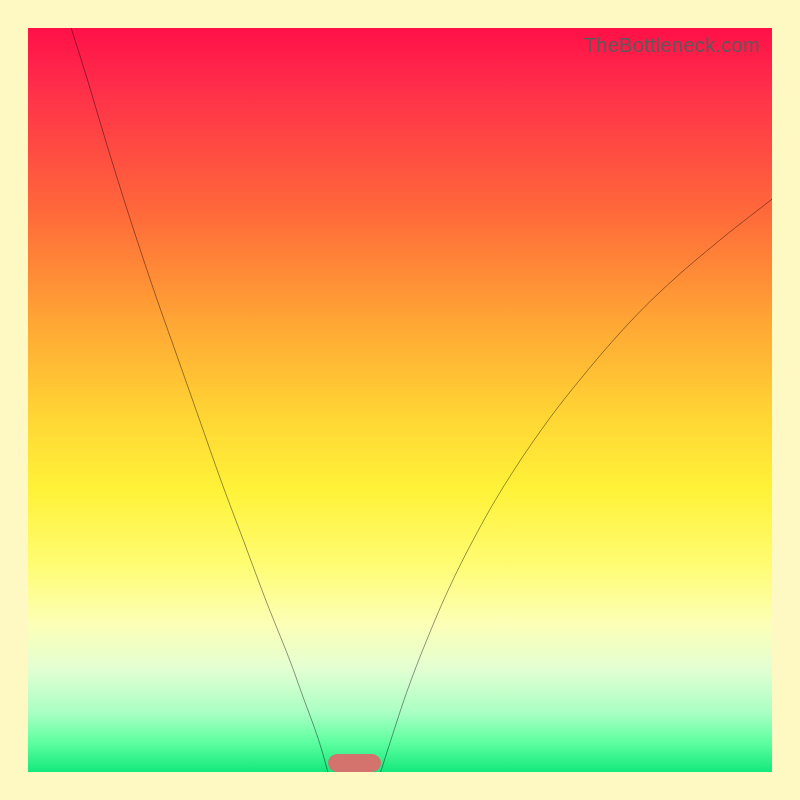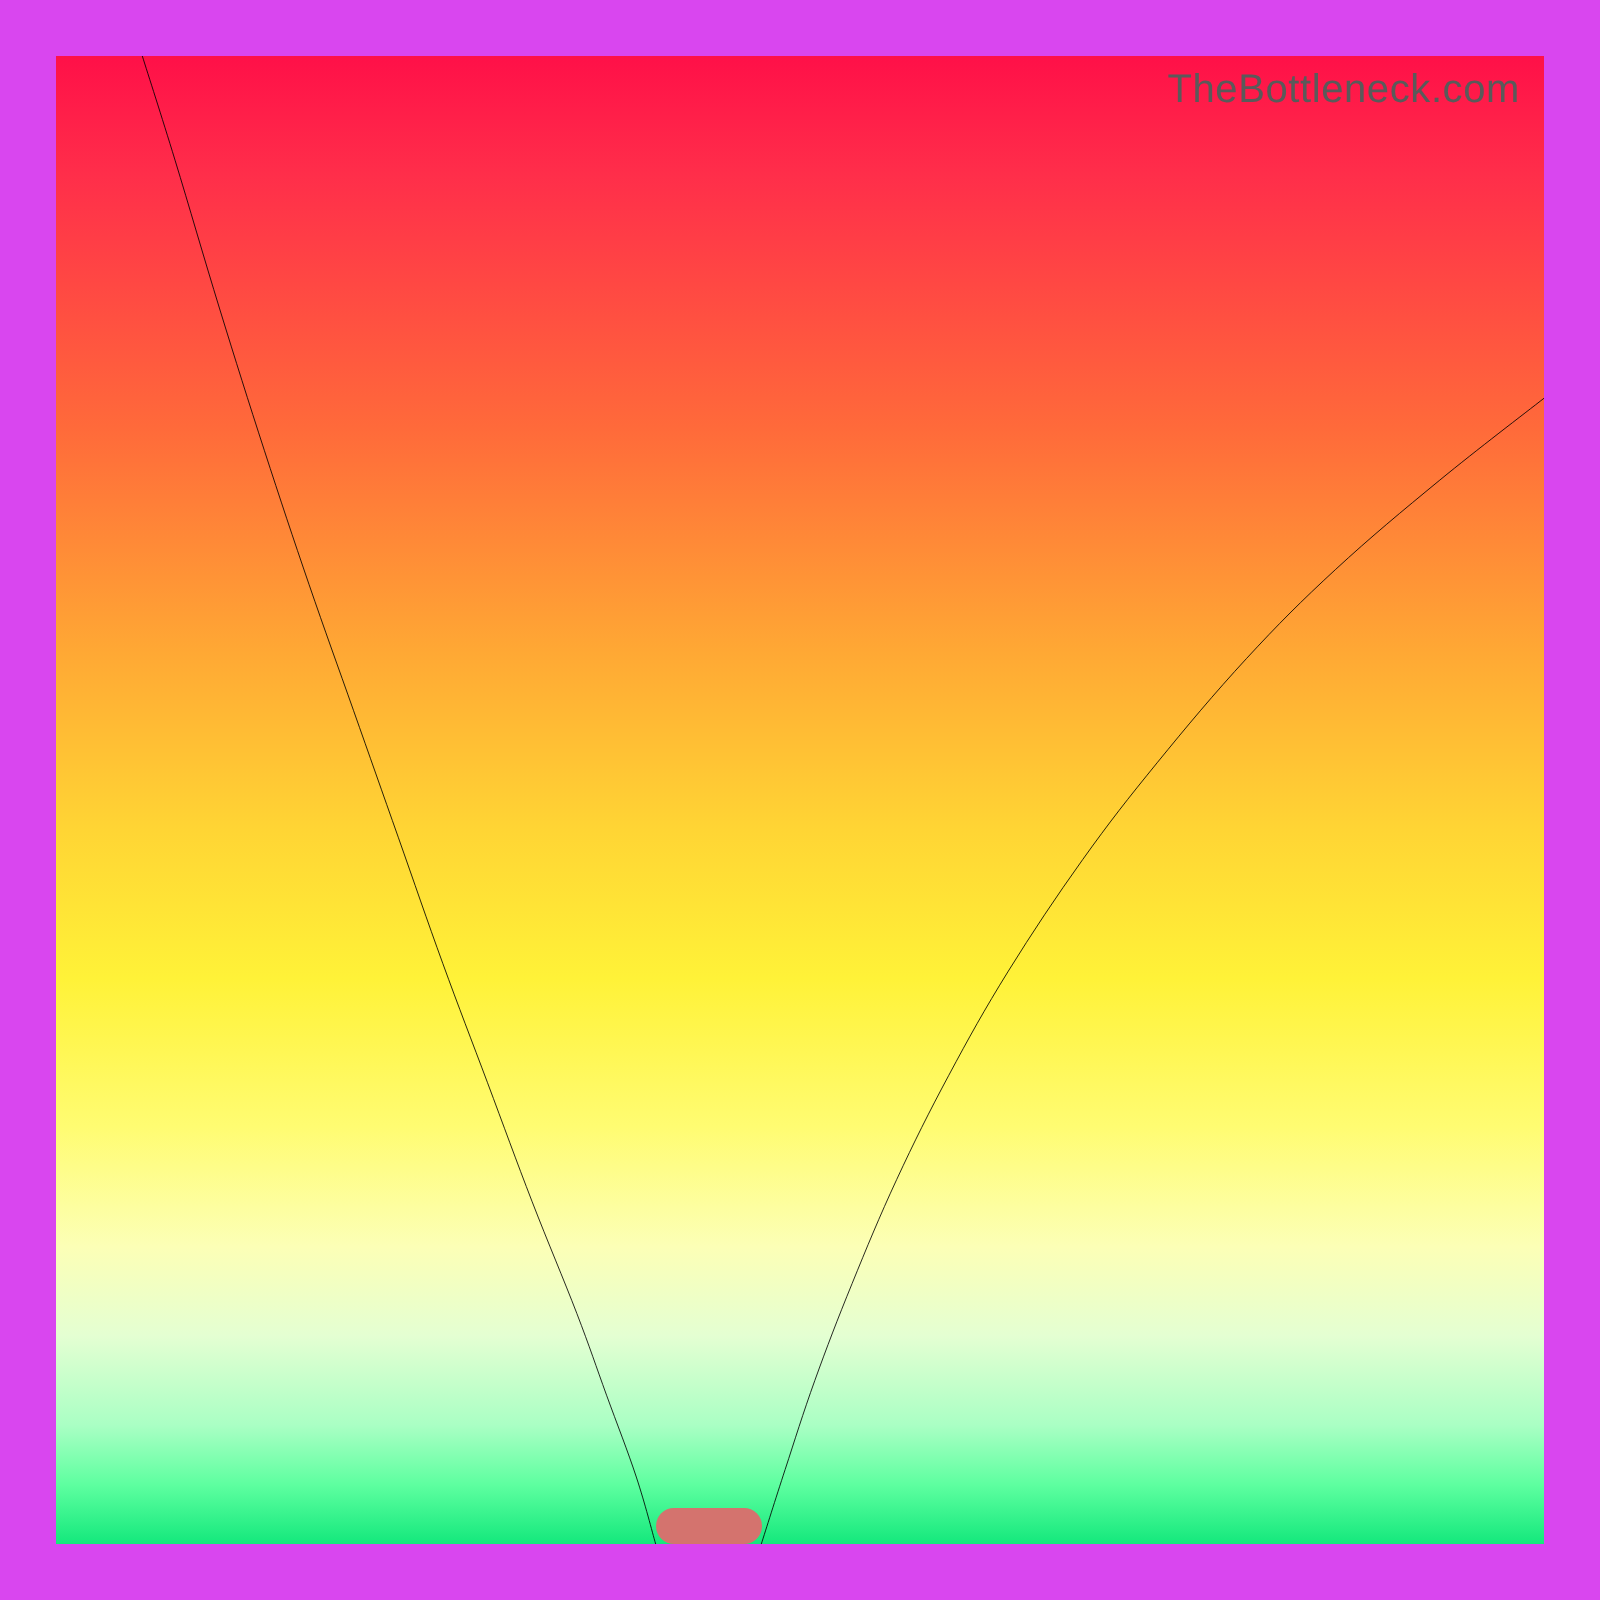--- a/index.html
+++ b/index.html
@@ -1,21 +1,21 @@
 <!DOCTYPE html>
 <html><head>
 <meta charset="utf-8">
 <style>
   * { margin: 0; padding: 0; box-sizing: border-box; }
   html, body { width: 800px; height: 800px; background: #000; overflow: hidden; }
   .frame {
     position: relative;
     width: 800px;
     height: 800px;
-    background: #d946ef;
+    background: #fef9c3;
   }
   .plot-area {
     position: absolute;
     left: 28px;
     top: 28px;
     width: 744px;
     height: 744px;
     background: linear-gradient(
       to bottom,
       #ff1048 0%,

